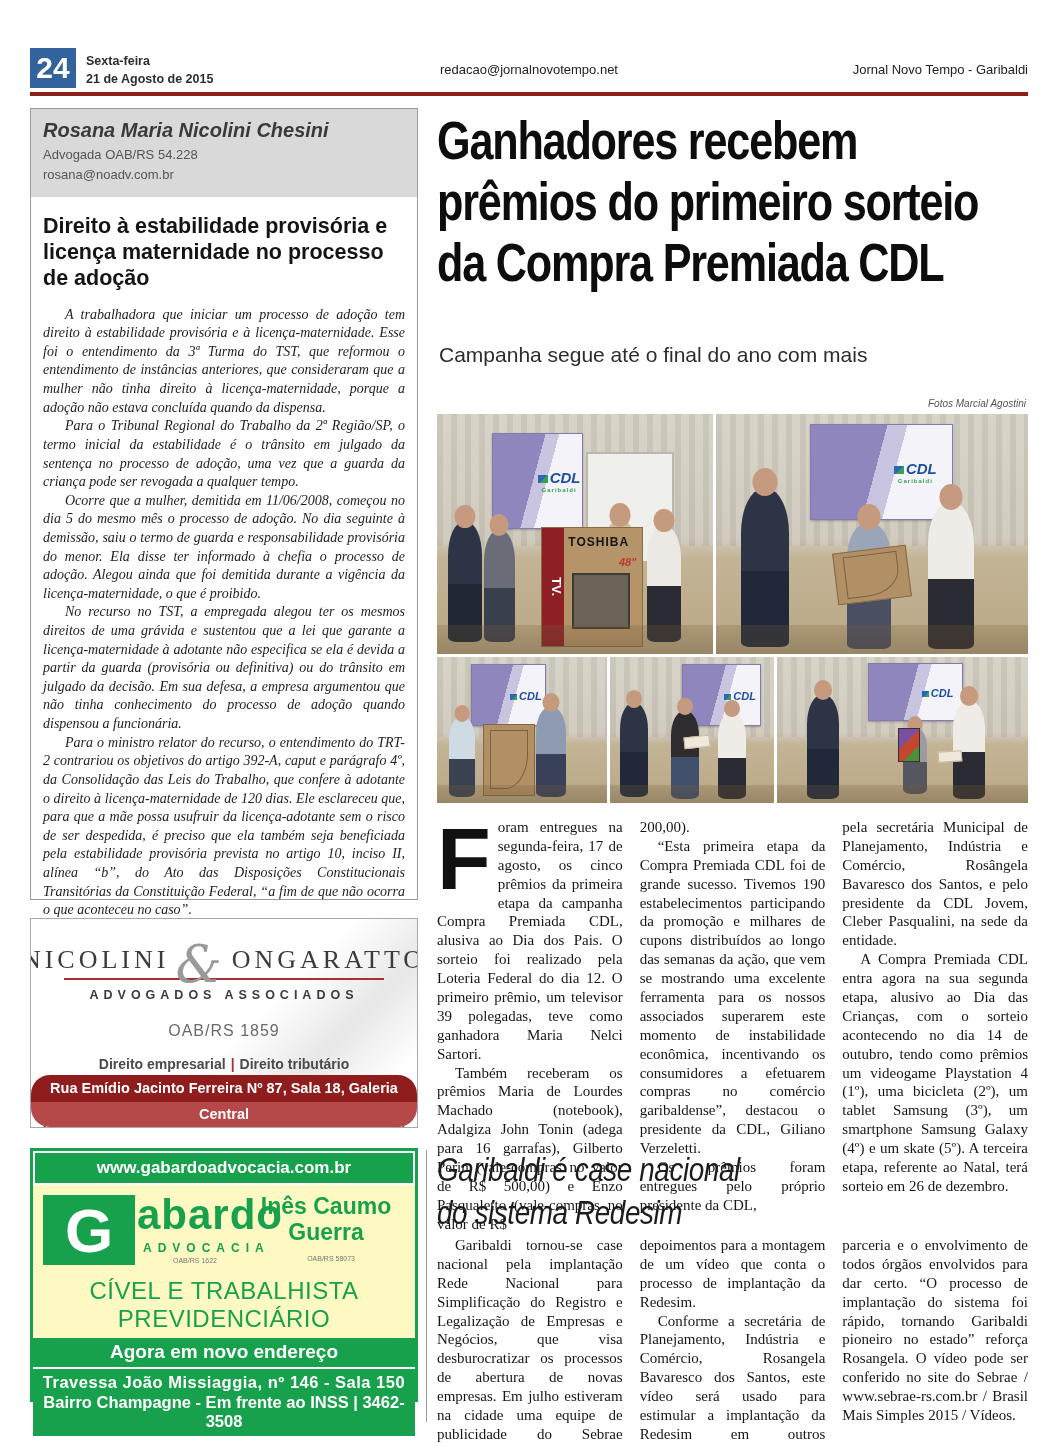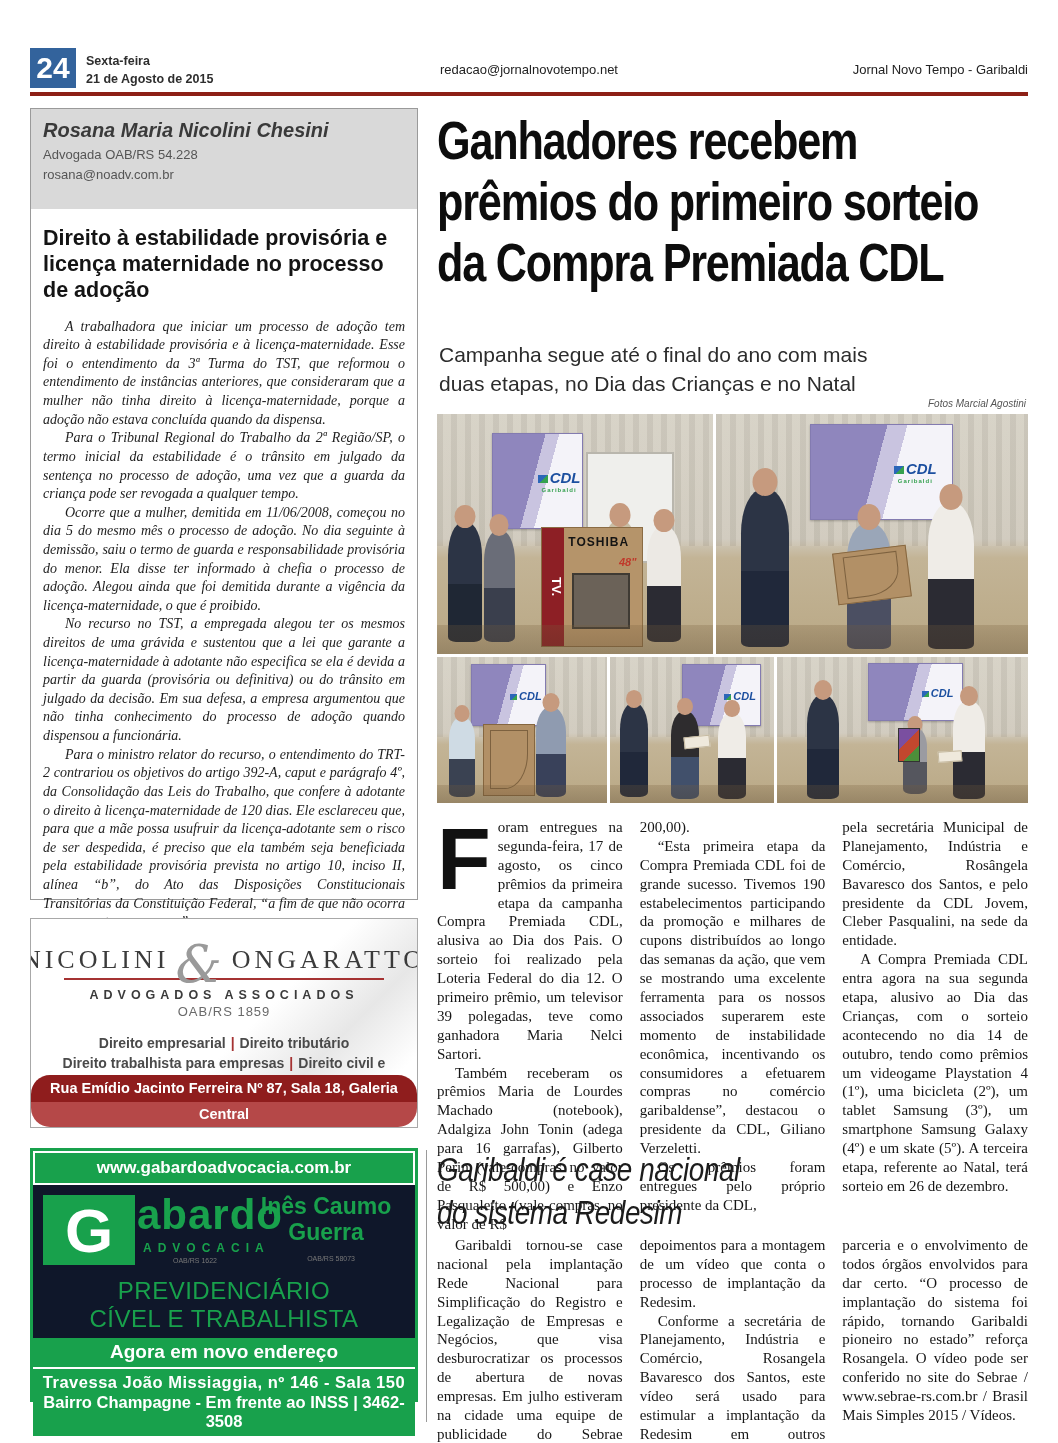--- a/index.html
+++ b/index.html
@@ -13,48 +13,48 @@
   .hdr { position:absolute; left:30px; top:46px; width:998px; height:44px; }
   .pagenum { position:absolute; left:0; top:2px; width:46px; height:40px; background:#33639c;
     color:#fff; font-weight:bold; font-size:30px; display:flex; align-items:center; justify-content:center; }
   .hdr-date { position:absolute; left:56px; top:6px; font-size:12.5px; color:#2e2e2e; line-height:1.45; font-weight:bold; }
   .hdr-mail { position:absolute; left:0; right:0; top:16px; text-align:center; font-size:13px; color:#222; }
   .hdr-mast { position:absolute; right:0; top:16px; font-size:13px; color:#222; }
   .hdr-rule { position:absolute; left:30px; top:92px; width:998px; height:4px; background:#8d2016; }
 
   
   .lbox { position:absolute; left:30px; top:108px; width:388px; height:792px; border:1px solid #9a9a9a; background:#fff; }
-  .lbox-head { background:#d9d9d9; padding:10px 12px 2px 12px; height:100px; }
+  .lbox-head { background:#d9d9d9; padding:10px 12px 2px 12px; height:88px; }
   .author { font-family:"Liberation Sans",sans-serif; font-weight:bold; font-style:italic; font-size:20px; color:#3a3a3a; }
   .cred { font-size:13px; color:#555; margin-top:5px; }
   .lbox-title { padding:16px 12px 6px 12px; font-size:21.5px; font-weight:bold; color:#141414; line-height:1.22; }
   .lbox-body { padding:8px 12px 0 12px; font-family:"Liberation Serif", serif; font-style:italic;
     font-size:14px; line-height:1.33; color:#1d1d1d; text-align:justify; }
   .lbox-body p { text-indent:22px; }
   .fonte { text-align:right; font-weight:bold; font-style:italic; font-family:"Liberation Serif",serif;
     font-size:14.5px; padding:10px 14px 0 0; }
 
   
   .nic { position:absolute; left:30px; top:918px; width:388px; height:210px; border:1px solid #a8a8a8;
     background:linear-gradient(135deg,#ffffff 55%, #e7e7e7 72%, #ffffff 88%); text-align:center; overflow:hidden; }
   .nic-names { position:relative; margin-top:26px; font-family:"Liberation Serif",serif; font-size:26px;
     letter-spacing:4px; color:#3b3b3b; display:flex; justify-content:center; gap:4px; }
   .nic-amp { font-family:"DejaVu Serif",serif; font-style:italic; font-size:52px; color:#9a9a9a; line-height:0.6;
     margin:0 2px; position:relative; top:4px; }
   .nic-underline { width:320px; height:2px; background:#a53232; margin:2px auto 8px auto; }
   .nic-sub { font-size:12.5px; font-weight:bold; letter-spacing:5px; color:#3b3b3b; }
-  .nic-oab { font-size:13px; color:#6a6a6a; margin-top:2px; letter-spacing:1px; }
+  .nic-oab { font-size:16px; color:#6a6a6a; margin-top:20px; letter-spacing:1px; }
   .nic-areas { margin-top:14px; font-size:14px; font-weight:bold; color:#4a4a4a; line-height:1.45; }
   .nic-areas .pipe { color:#a53232; padding:0 5px; }
   .nic-banner { position:absolute; left:0; right:0; bottom:0; height:52px;
     background:linear-gradient(to bottom,#8f1d1d 0 52%, #b54848 52% 100%); color:#fff; font-weight:bold;
     font-size:14.5px; line-height:26px;border-radius:19px; }
 
   
-  .gab { position:absolute; left:30px; top:1148px; width:388px; height:254px; border:3px solid #18a14c; background:#0f172a; }
+  .gab { position:absolute; left:30px; top:1148px; width:388px; height:254px; border:3px solid #18a14c; background:#fef9c3; }
   .gab-url { background:#18a14c; border:2px solid #fff; color:#fff; font-weight:bold; font-size:17px;
     text-align:center; padding:5px 0; }
   .gab-logo-row { position:relative; height:92px; }
   .gab-g { position:absolute; left:10px; top:10px; width:92px; height:70px; background:#18a14c; color:#fff;
     font-size:62px; font-weight:bold; display:flex; align-items:center; justify-content:center; font-family:"Liberation Sans",sans-serif; }
   .gab-name { position:absolute; left:104px; top:6px; color:#18a14c; font-weight:bold; font-size:42px; letter-spacing:1px; }
   .gab-advoc { position:absolute; left:110px; top:56px; color:#18a14c; font-weight:bold; font-size:12px; letter-spacing:6px; }
   .gab-oab1 { position:absolute; left:140px; top:72px; color:#777; font-size:7px; }
   .gab-partner { position:absolute; right:14px; top:8px; width:150px; text-align:center; color:#18a14c;
     font-size:23px; font-weight:bold; line-height:1.15; }
@@ -185,43 +185,42 @@
   <div class="gab-url">www.gabardoadvocacia.com.br</div>
   <div class="gab-logo-row">
     <div class="gab-g">G</div>
     <div class="gab-name">abardo</div>
     <div class="gab-advoc">ADVOCACIA</div>
     <div class="gab-oab1">OAB/RS 1622</div>
     <div class="gab-partner">Inês Caumo Guerra</div>
     <div class="gab-oab2">OAB/RS 58073</div>
   </div>
   <div class="gab-areas">
+    <div>CÍVEL E TRABALHISTA</div>
     <div>PREVIDENCIÁRIO</div>
-    <div>CÍVEL E TRABALHISTA</div>
   </div>
   <div class="gab-green">
     <div class="gab-banner">Agora em novo endereço</div>
     <div class="gab-addr1">Travessa João Missiaggia, nº 146 - Sala 150</div>
     <div class="gab-addr2">Bairro Champagne - Em frente ao INSS | 3462-3508</div>
     <div class="gab-filiais">Filiais em Bento Gonçalves | Carlos Barbosa</div>
   </div>
 </div>
 
 <div class="rarea">
   <div class="vsep"></div>
 
   <div class="headline">
     <div>Ganhadores recebem</div>
     <div>prêmios do primeiro sorteio</div>
     <div>da Compra Premiada CDL</div>
   </div>
 
   <div class="subhead">
     <div>Campanha segue até o final do ano com mais</div>
-    <div>duas etapas, no Dia das Crianças e no Natal</div>
   </div>
 
   <div class="credit">Fotos Marcial Agostini</div>
 
   <div class="photos">
     <div class="prow">
       <div class="photo" style="width:276px;height:240px;">
         <div class="screen" style="left:54%;top:16%;width:32%;height:46%;"></div>
         <div class="banner" style="left:20%;top:8%;width:33%;height:40%;">
           <div class="cdl">

